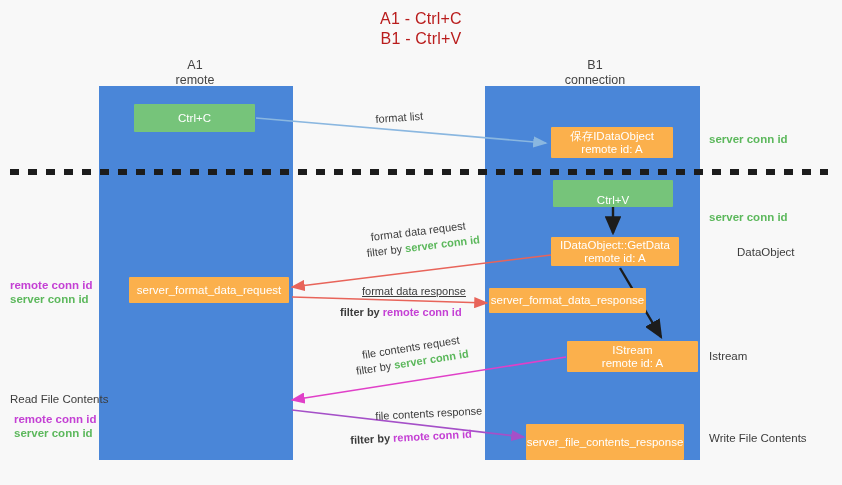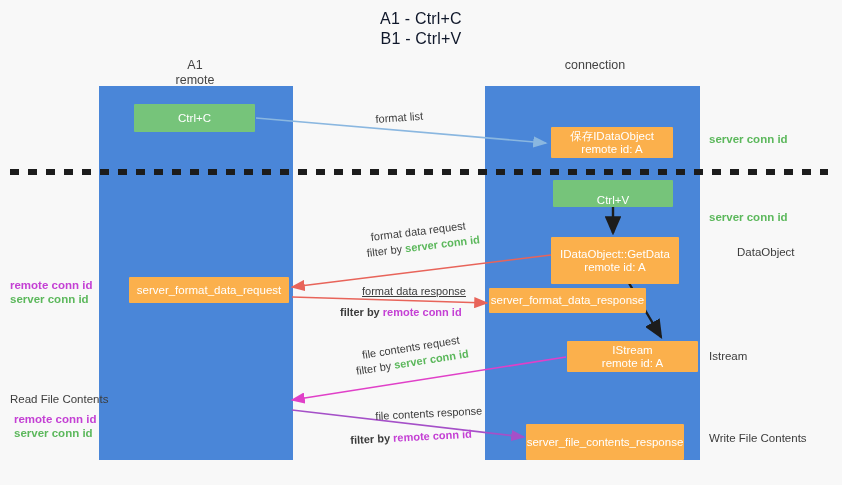--- a/index.html
+++ b/index.html
@@ -22,21 +22,21 @@
     left: 0; top: 0;
     width: 842px;
     height: 485px;
   }
   .title {
     position: absolute;
     left: 0;
     width: 842px;
     text-align: center;
     font-size: 16px;
-    color: #0f172a;
+    color: #b91c1c;
     letter-spacing: 0.2px;
   }
   .col-header {
     position: absolute;
     text-align: center;
     font-size: 12.5px;
     color: #444;
     line-height: 15px;
   }
   .lane {
@@ -85,20 +85,21 @@
 <div id="canvas">
 
   <div class="title" style="top:10px;">A1 - Ctrl+C</div>
   <div class="title" style="top:30px;">B1 - Ctrl+V</div>
 
   <div class="col-header" style="left:140px; top:58px; width:110px;">
     <div>A1</div>
     <div>remote</div>
   </div>
   <div class="col-header" style="left:540px; top:58px; width:110px;">
+    <div>B1</div>
     <div>connection</div>
   </div>
 
   <div class="lane" style="left:99px; top:86px; width:194px; height:374px;"></div>
   <div class="lane" style="left:485px; top:86px; width:215px; height:374px;"></div>
 
   <svg id="svg-layer">
     <defs>
       <marker id="ah-blue" markerWidth="9" markerHeight="7" refX="8" refY="3.5" orient="auto">
         <path d="M0,0 L9,3.5 L0,7 z" fill="#8ab7e0"></path>
@@ -140,21 +141,21 @@
 
   <div class="box orange" style="left:551px; top:127px; width:122px; height:31px;">
     <span>保存IDataObject</span>
     <span>remote id: A</span>
   </div>
 
   <div class="box green" style="left:553px; top:180px; width:120px; height:27px;justify-content:flex-end;">
     <span>Ctrl+V</span>
   </div>
 
-  <div class="box orange" style="left:551px; top:237px; width:128px; height:47px;">
+  <div class="box orange" style="left:551px; top:237px; width:128px; height:29px;">
     <span>IDataObject::GetData</span>
     <span>remote id: A</span>
   </div>
 
   <div class="box orange" style="left:129px; top:277px; width:160px; height:26px;">
     <span>server_format_data_request</span>
   </div>
 
   <div class="box orange" style="left:489px; top:288px; width:157px; height:25px;">
     <span>server_format_data_response</span>

